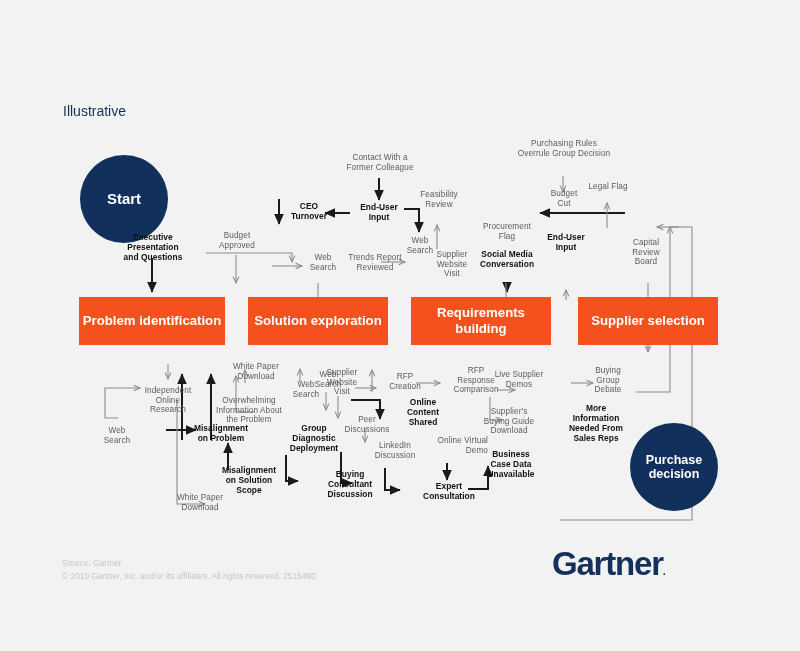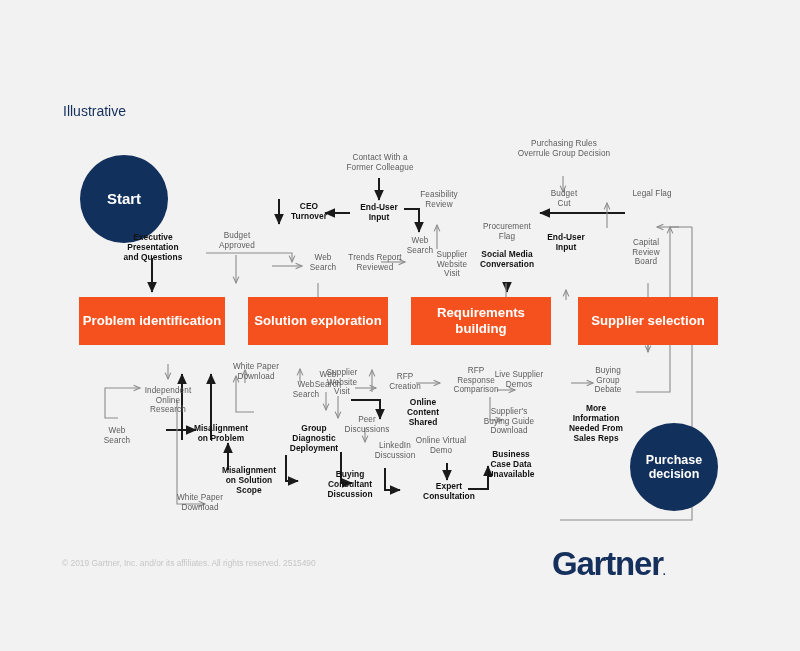--- a/index.html
+++ b/index.html
@@ -197,37 +197,40 @@
   <div class="lbl" style="left:475px;top:222px;width:64px;">Procurement
 Flag</div>
   <div class="lbl bold" style="left:469px;top:250px;width:76px;">Social Media
 Conversation</div>
   <div class="lbl" style="left:512px;top:139px;width:104px;">Purchasing Rules
 Overrule Group Decision</div>
   <div class="lbl" style="left:544px;top:189px;width:40px;">Budget
 Cut</div>
   <div class="lbl bold" style="left:539px;top:233px;width:54px;">End-User
 Input</div>
-  <div class="lbl" style="left:586px;top:189px;width:44px;margin-left:44px;">Legal Flag</div>
+  <div class="lbl" style="left:586px;top:182px;width:44px;">Legal Flag</div>
   <div class="lbl" style="left:624px;top:211px;width:44px;margin-top:27px;">Capital
 Review
 Board</div>
 
   <div class="lbl" style="left:97px;top:426px;width:40px;">Web
 Search</div>
   <div class="lbl" style="left:132px;top:386px;width:72px;">Independent
 Online
 Research</div>
   <div class="lbl" style="left:168px;top:493px;width:64px;">White Paper
 Download</div>
   <div class="lbl bold" style="left:185px;top:424px;width:72px;">Misalignment
 on Problem</div>
   <div class="lbl bold" style="left:213px;top:466px;width:72px;">Misalignment
 on Solution
 Scope</div>
+  <div class="lbl" style="left:203px;top:396px;width:92px;">Overwhelming
+Information About
+the Problem</div>
   <div class="lbl" style="left:224px;top:362px;width:64px;">White Paper
 Download</div>
   <div class="lbl" style="left:286px;top:380px;width:40px;">Web
 Search</div>
   <div class="lbl" style="left:308px;top:370px;width:40px;">Web
 Search</div>
   <div class="lbl bold" style="left:284px;top:424px;width:60px;">Group
 Diagnostic
 Deployment</div>
   <div class="lbl bold" style="left:316px;top:470px;width:68px;">Buying
@@ -241,39 +244,40 @@
   <div class="lbl" style="left:369px;top:441px;width:52px;">LinkedIn
 Discussion</div>
   <div class="lbl" style="left:385px;top:372px;width:40px;">RFP
 Creation</div>
   <div class="lbl bold" style="left:395px;top:398px;width:56px;">Online
 Content
 Shared</div>
   <div class="lbl" style="left:446px;top:366px;width:60px;">RFP
 Response
 Comparison</div>
-  <div class="lbl" style="left:408px;top:436px;width:66px;">Online Virtual
+  <div class="lbl" style="left:422px;top:436px;width:66px;text-align:right;">Online Virtual
 Demo</div>
   <div class="lbl bold" style="left:416px;top:482px;width:66px;">Expert
 Consultation</div>
   <div class="lbl" style="left:478px;top:407px;width:62px;">Supplier's
 Buying Guide
 Download</div>
   <div class="lbl bold" style="left:480px;top:450px;width:62px;">Business
 Case Data
 Unavailable</div>
   <div class="lbl" style="left:488px;top:370px;width:62px;">Live Supplier
 Demos</div>
   <div class="lbl" style="left:586px;top:366px;width:44px;">Buying
 Group
 Debate</div>
   <div class="lbl bold" style="left:558px;top:404px;width:76px;">More
 Information
 Needed From
 Sales Reps</div>
 
   <div class="footer">
+    <div>Source: Gartner</div>
     <div>© 2019 Gartner, Inc. and/or its affiliates. All rights reserved. 2515490</div>
   </div>
 
   <div class="logo"><span>Gartner</span><span class="reg">.</span></div>
 
 </div>
 
 </body></html>

